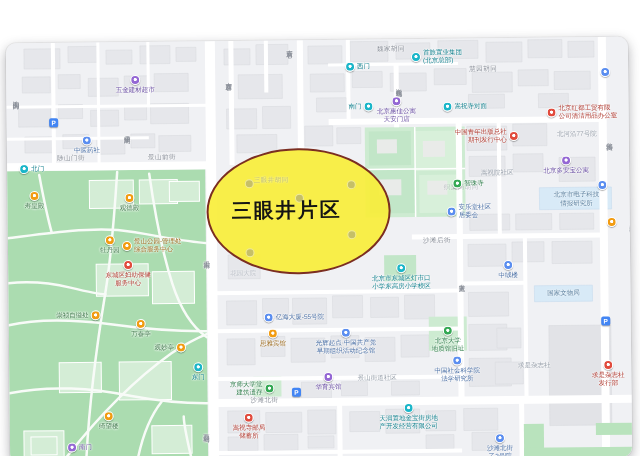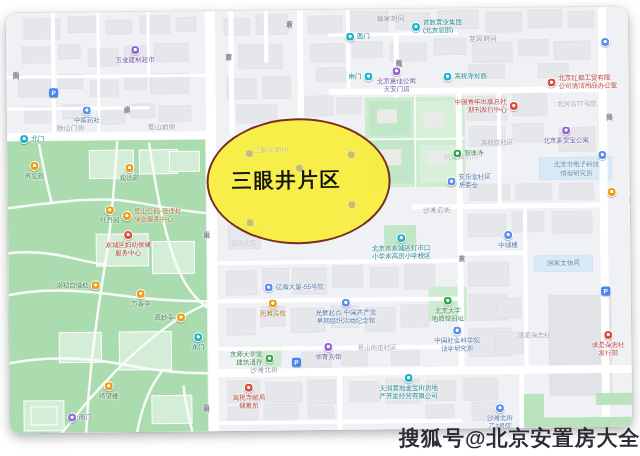--- a/index.html
+++ b/index.html
@@ -1,18 +1,18 @@
 <!DOCTYPE html>
 <html><head>
 <meta charset="utf-8">
 <style>
   html,body{margin:0;padding:0;}
   body{width:640px;height:456px;overflow:hidden;background:#ffffff;position:relative;
        font-family:"Liberation Sans","DejaVu Sans",sans-serif;}
-  .stage{position:absolute;inset:0;}
+  .stage{position:absolute;inset:0;margin-top:30px;}
   .photo{position:absolute;inset:0;transform:rotate(-0.6deg);transform-origin:320px 220px;}
   .card{position:absolute;left:8px;top:10px;width:622px;height:420px;background:#f0f1f4;
         border-radius:10px;overflow:hidden;
         box-shadow:0 4px 12px rgba(55,55,65,.40),0 0 0 1px rgba(0,0,0,.05);}
   .inner{position:absolute;left:-8px;top:-10px;width:640px;height:456px;}
   .inner > svg{position:absolute;left:0;top:0;z-index:0;}
   .hl-ellipse{position:absolute;z-index:5;border-radius:50%;}
   .overlay{position:absolute;inset:0;z-index:10;}
   .mk{position:absolute;width:8px;height:8px;border-radius:50%;border:1px solid #fff;
       box-shadow:0 1px 1px rgba(0,0,0,.3);transform:translate(-50%,-50%);z-index:12;}

